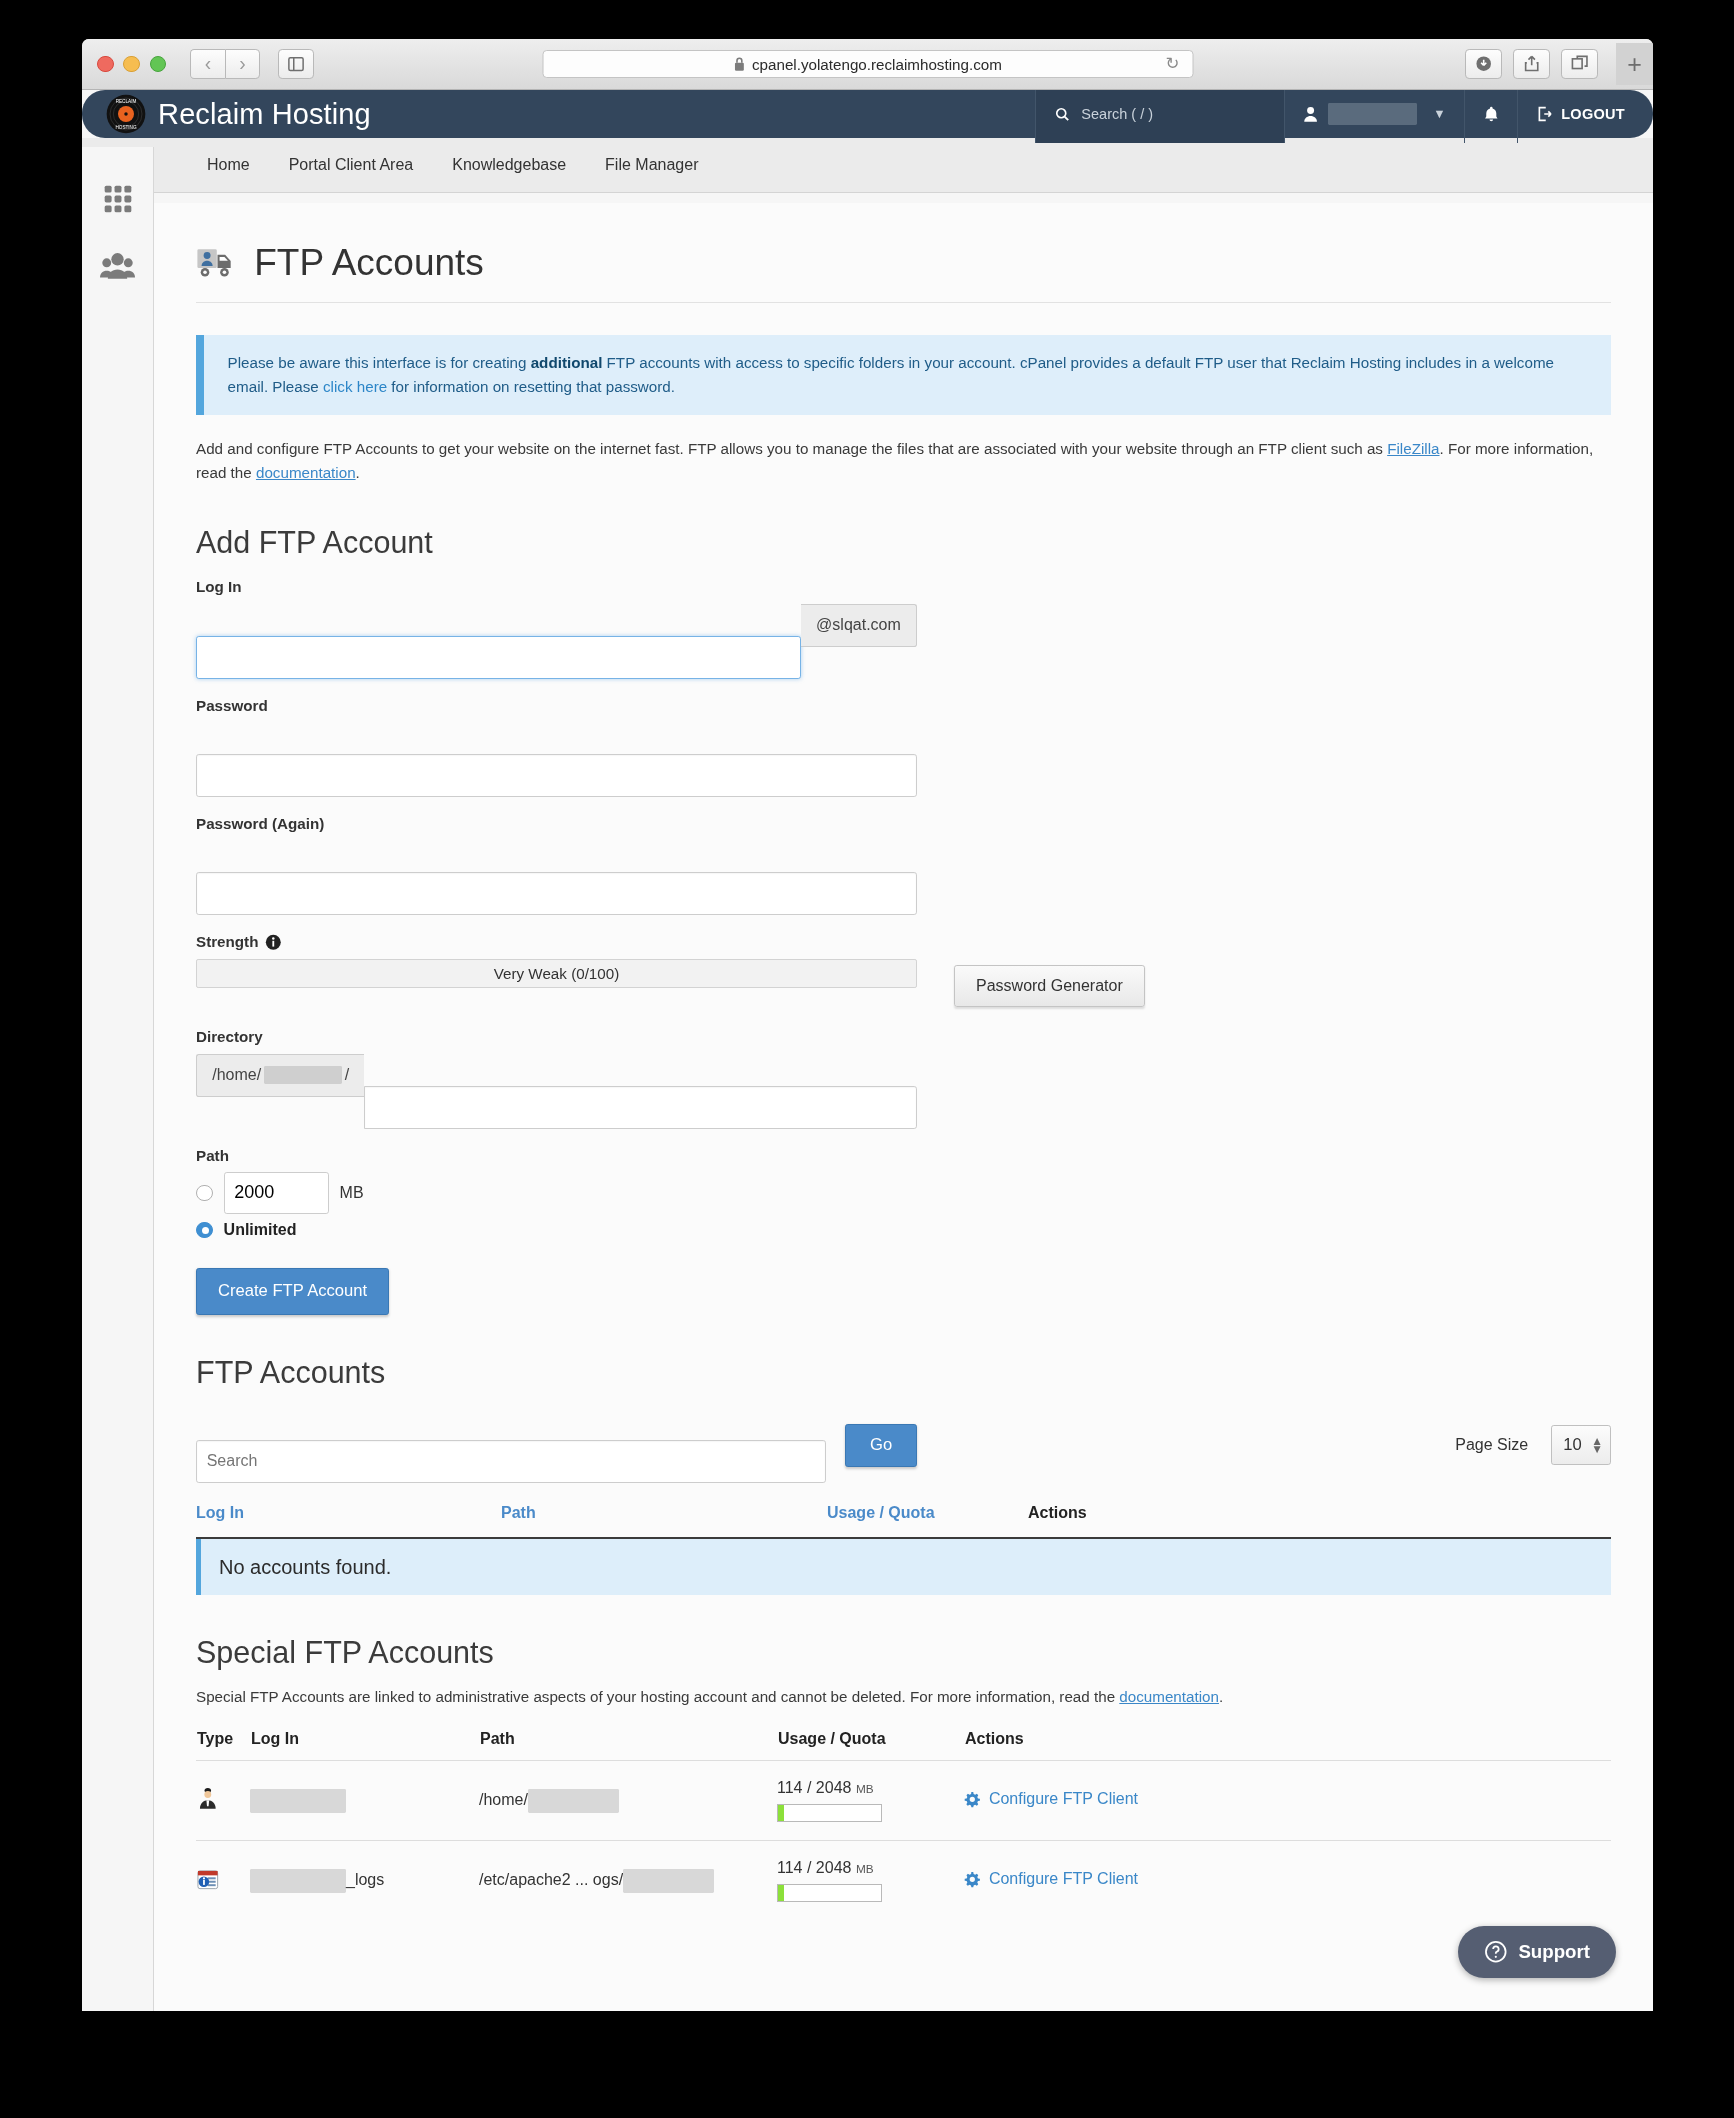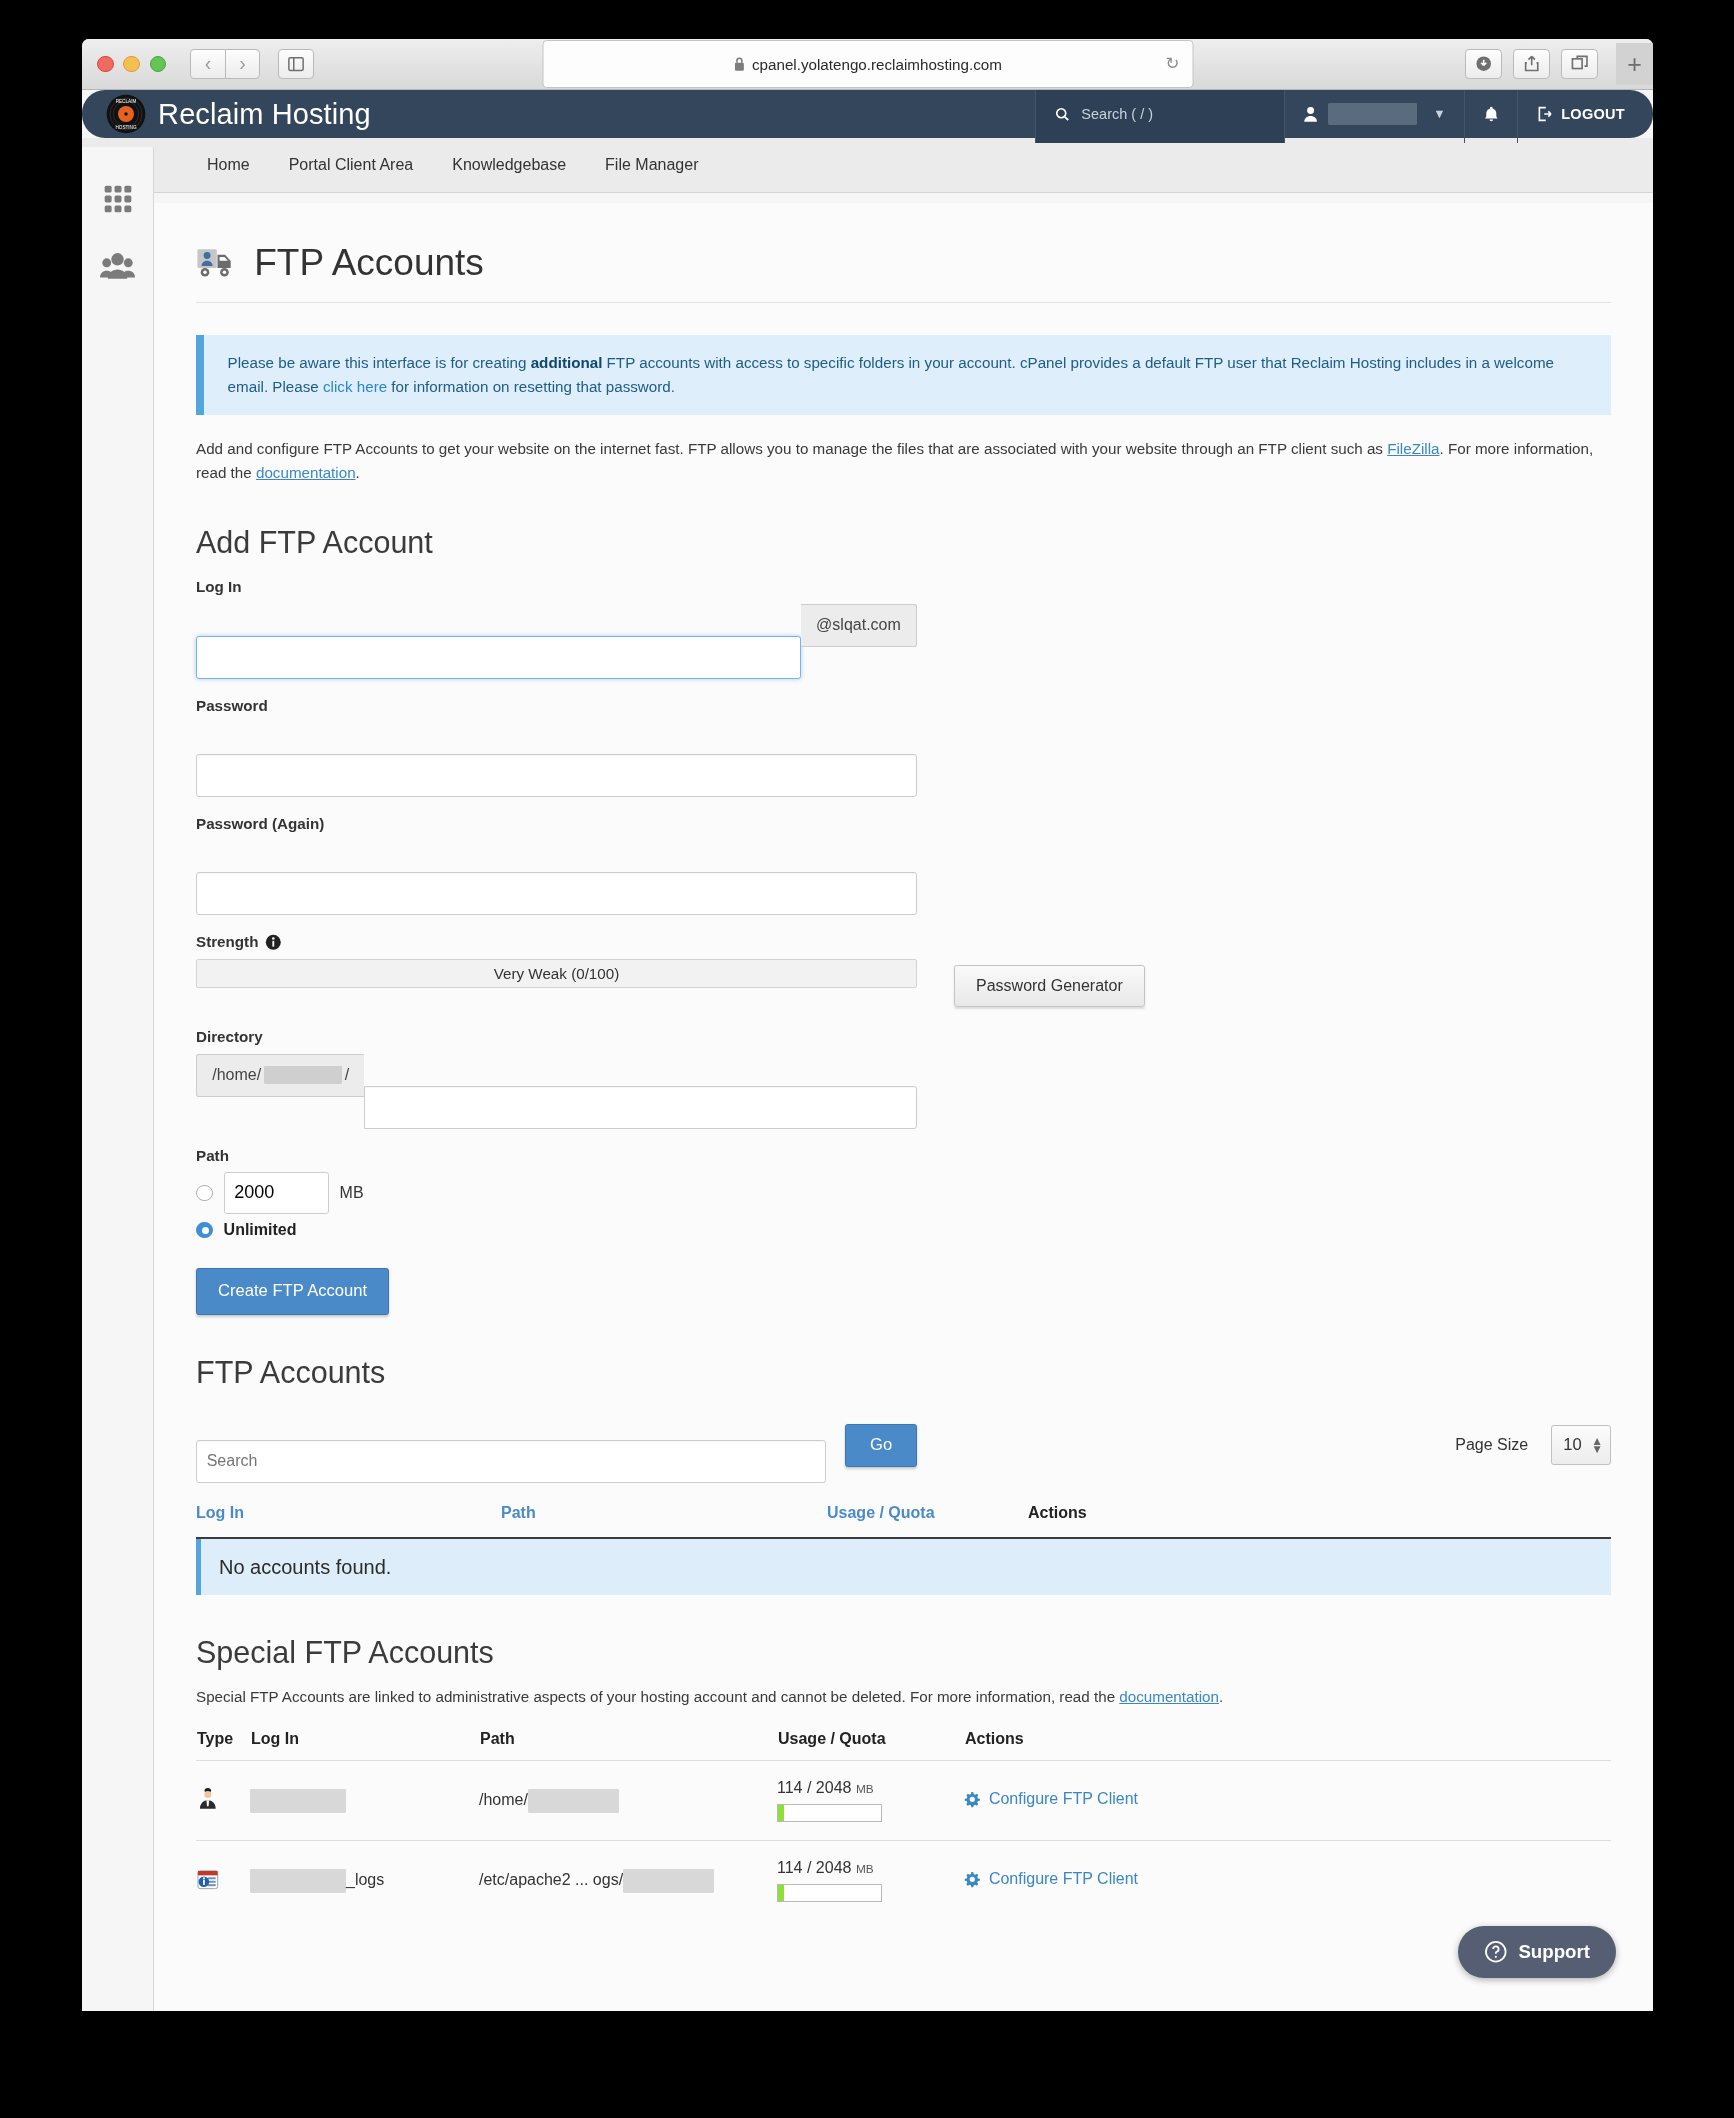--- a/index.html
+++ b/index.html
@@ -38,21 +38,21 @@
   }
   .navbtn:first-child { border-radius:4.2px 0 0 4.2px; border-right:none;}
   .navbtn:last-child  { border-radius:0 4.2px 4.2px 0; }
   .sidebar-toggle {
     margin-left:18px; width:36px; height:30.5px;
     background:linear-gradient(#fdfdfd,#ececec); border:0.7px solid #b9b9b9;
     border-radius:4.2px; display:flex; align-items:center; justify-content:center;
   }
   .urlbar {
     position:absolute; left:50%; transform:translateX(-50%);
-    width:651px; height:48px; background:#fdfdfd;
+    width:651px; height:28px; background:#fdfdfd;
     border:0.7px solid #c4c4c4; border-radius:4.2px;
     display:flex; align-items:center; justify-content:center;
     font-size:15.2px; color:#2b2b2b;
   }
   .lockicon { margin-right:7px; display:inline-flex; }
   .reload { position:absolute; right:12.5px; color:#8a8a8a; font-size:16.6px; }
   .chrome-right { margin-left:auto; display:flex; align-items:center; gap:11px;}
   .cbtn {
     width:37px;height:30.5px;background:linear-gradient(#fdfdfd,#ececec);
     border:0.7px solid #b9b9b9;border-radius:4.2px;

